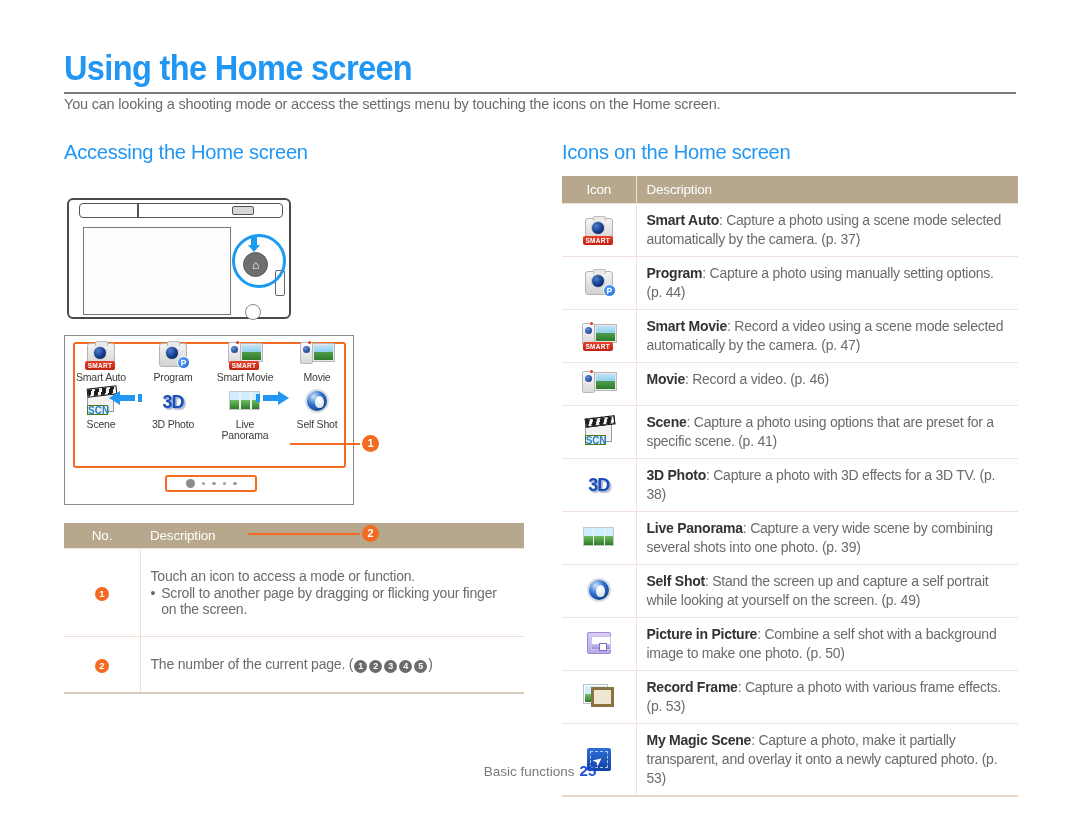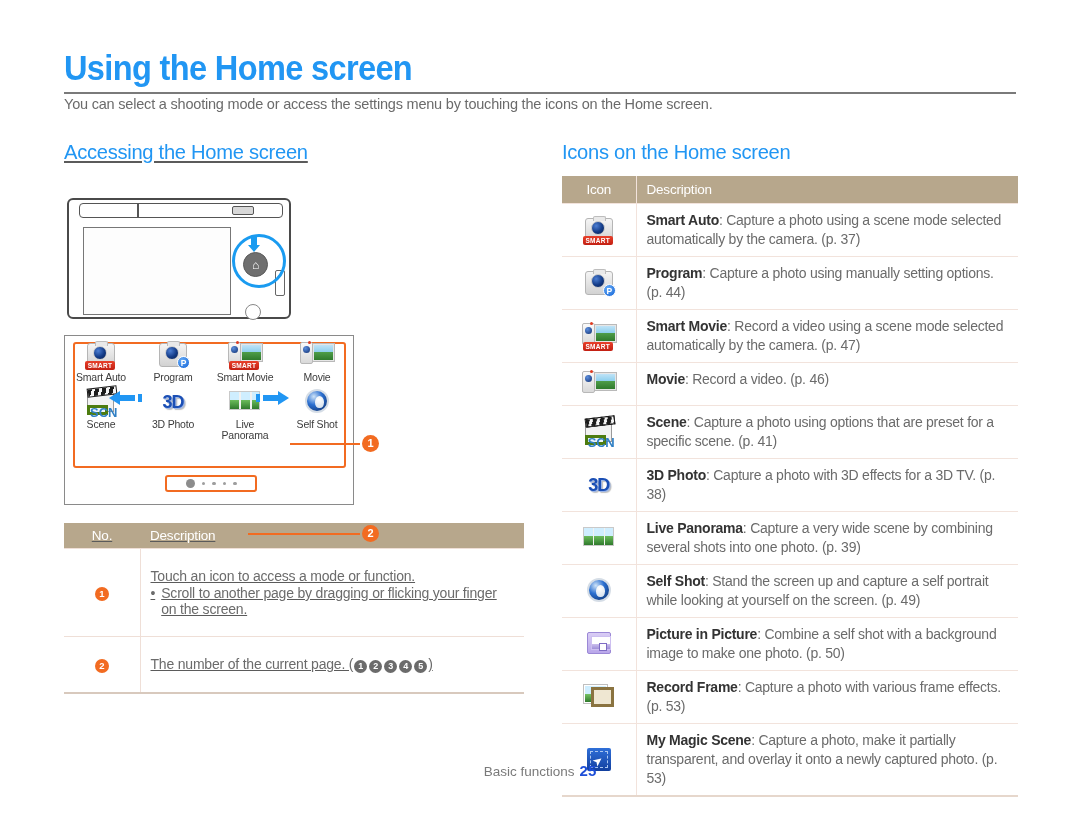--- a/index.html
+++ b/index.html
@@ -23,21 +23,21 @@
   .title-rule {
     position: absolute; left: 64px; top: 92px; width: 952px; height: 2px;
     background: #7a7a7a;
   }
   .intro {
     position: absolute; left: 64px; top: 96px; width: 960px;
     font-size: 14.5px; color: #6b6b6b; letter-spacing: -0.2px;
   }
 
   
-  .col-left  { position: absolute; left: 64px;  top: 140px; width: 460px; text-decoration: underline; }
+  .col-left  { position: absolute; left: 64px;  top: 140px; width: 460px; }
   .col-right { position: absolute; left: 562px; top: 140px; width: 456px; }
 
   .section-head {
     font-size: 21px; color: #2196f3; letter-spacing: -0.3px;
     font-family: "Liberation Sans Narrow", "Liberation Sans", sans-serif;
     transform: scaleX(0.96); transform-origin: left center;
     margin-bottom: 12px;
   }
   .subline { font-size: 14.5px; color: #6b6b6b; letter-spacing: -0.2px; }
   .subline b { color: #333; font-weight: bold; }
@@ -165,22 +165,22 @@
     position:absolute; left:3px; top:4px; width:27px; height:21px;
     background:#f2f2f2; border:1px solid #9a9a9a;
   }
   .ic-clap:before {
     content:""; position:absolute; left:-1px; top:-5px; width:28px; height:7px;
     background: repeating-linear-gradient(110deg,#1c1c1c 0 4px,#f5f5f5 4px 7px);
     border:1px solid #1c1c1c; transform: rotate(-7deg);
   }
   .ic-scn {
     position:absolute; left:3px; bottom:2px; width:21px; height:10px;
-    background:#eaf3fb; border:3px solid #4d7c0f;
-    color:#2f7fc4; font-size:13px; font-weight:bold; line-height:10px; text-align:center;
+    background:#eaf3fb; border:1px solid #4d7c0f;
+    color:#2f7fc4; font-size:10px; font-weight:bold; line-height:10px; text-align:center;
   }
   
   .ic-3d {
     position:absolute; left:4px; top:3px; width:26px; height:24px;
     font-size:18px; font-weight:bold; line-height:24px; text-align:center;
     color:#1b4fb5; font-family:"Liberation Sans", sans-serif;
     text-shadow: 1px 1px 0 #9fb8e8, 2px 2px 1px rgba(0,0,0,.25);
     letter-spacing:-1px;
   }
   
@@ -319,21 +319,21 @@
   }
   .footer .pg { color:#1d4ed8; font-weight:bold; font-size:15px; margin-left:5px;}
 </style>
 </head>
 <body>
 
 <div class="page">
 
   <div class="page-title">Using the Home screen</div>
   <div class="title-rule"></div>
-  <div class="intro">You can select a shooting mode or access the settings menu by touching the icons on the Home screen.</div>
+  <div class="intro">You can looking a shooting mode or access the settings menu by touching the icons on the Home screen.</div>
 
   <div class="col-left">
 
     <div class="section-head">Accessing the Home screen</div>
 
 
     <div class="camera-wrap">
       <div class="cam-body">
         <div class="cam-top-strip"></div>
         <div class="cam-top-div"></div>

